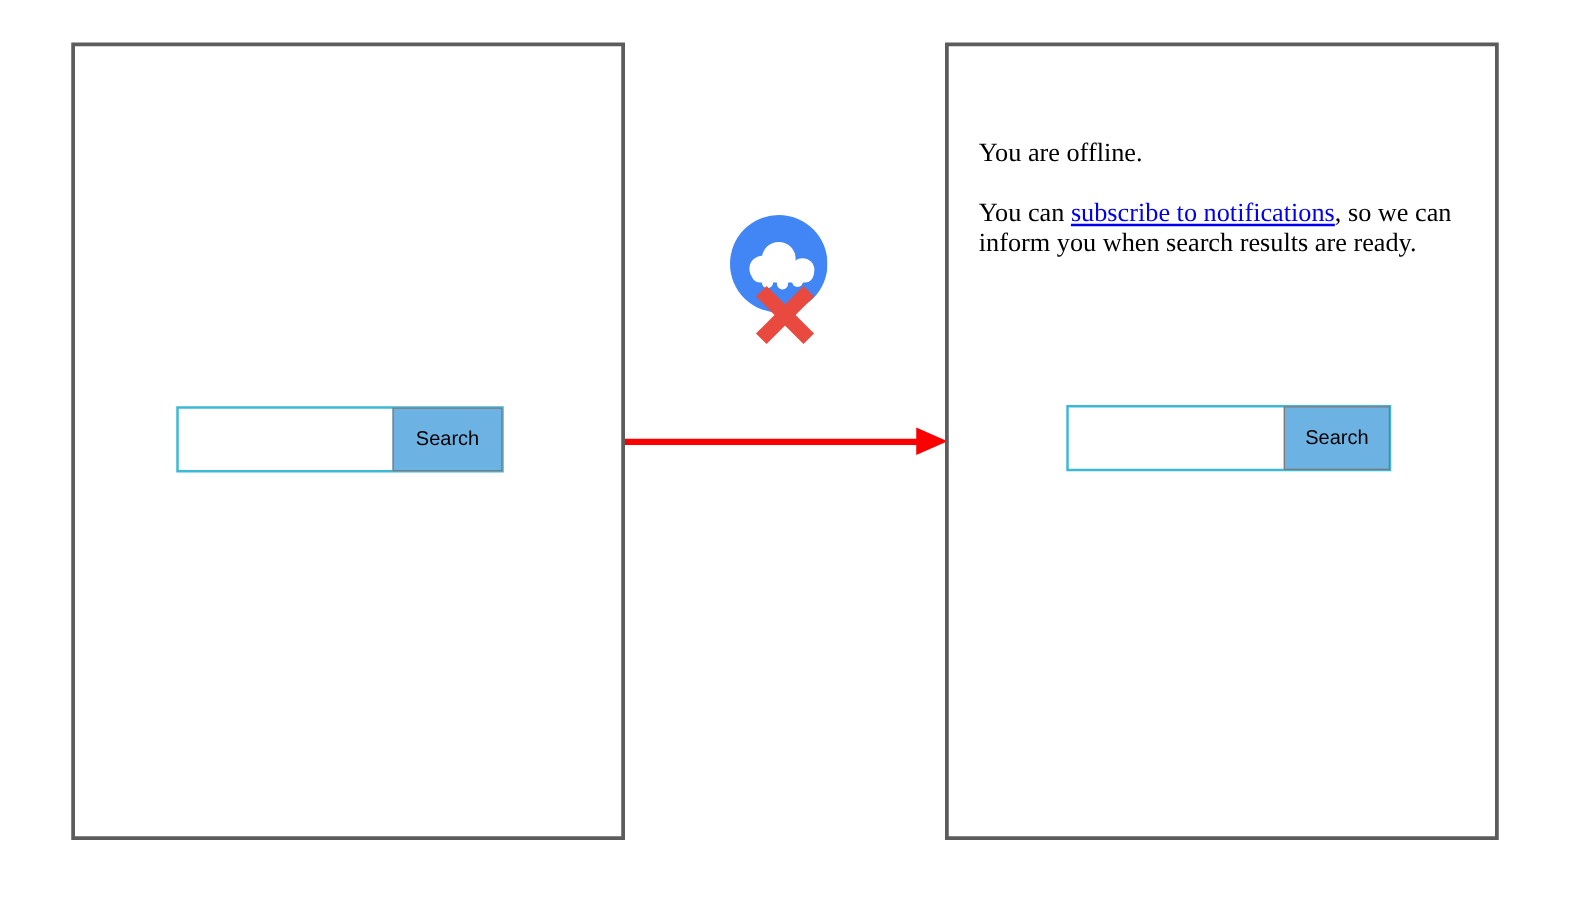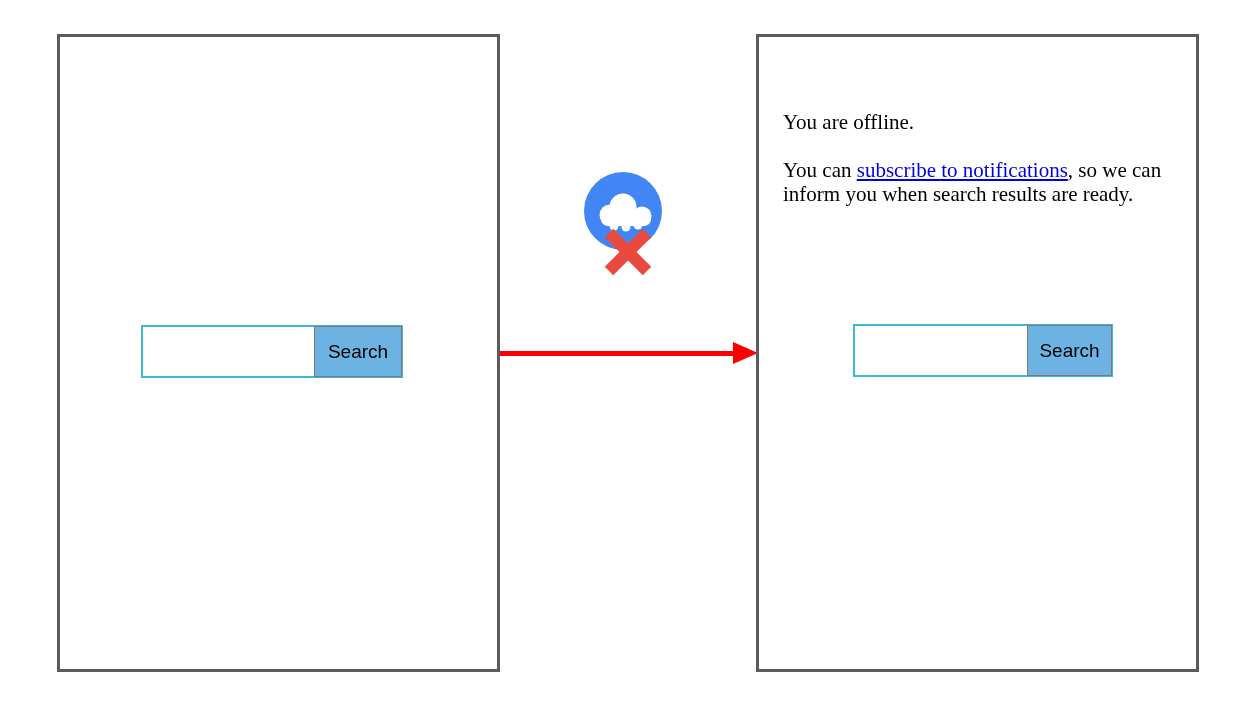--- a/index.html
+++ b/index.html
@@ -64,21 +64,21 @@
     outline: none;
   }
   .search-widget button {
     position: absolute;
     top: 1px;
     right: 1px;
     bottom: 1px;
     background: #6cb3e3;
     border: 1px solid #7a7a7a;
     font-family: "Liberation Sans", sans-serif;
-    font-size: 19px;
+    font-size: 16px;
     color: #000000;
     cursor: pointer;
     padding: 0;
   }
   .search-left  { left: 81px; top: 288px; width: 262px; }
   .search-left  button { width: 88px; }
   .search-right { left: 94px; top: 287px; width: 260px; }
   .search-right button { width: 85px; }
 
   

